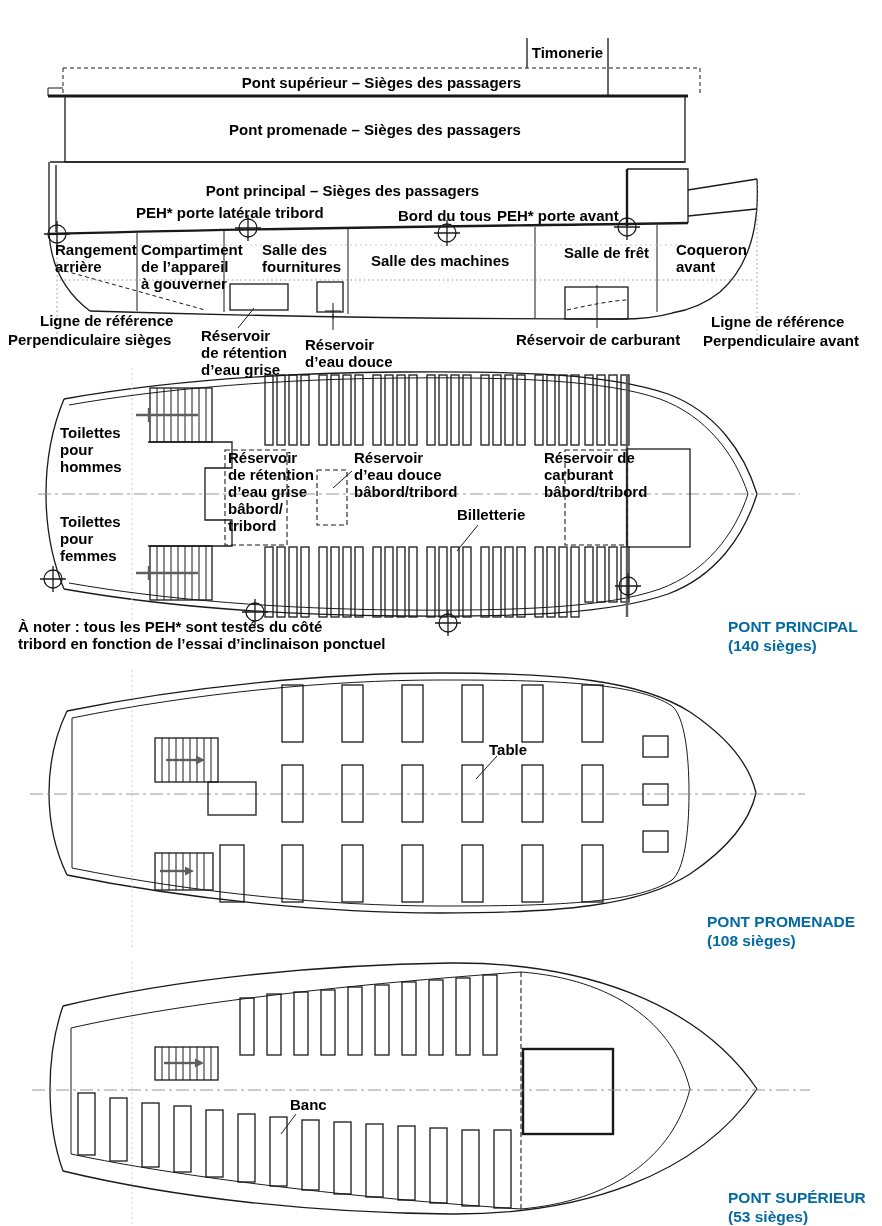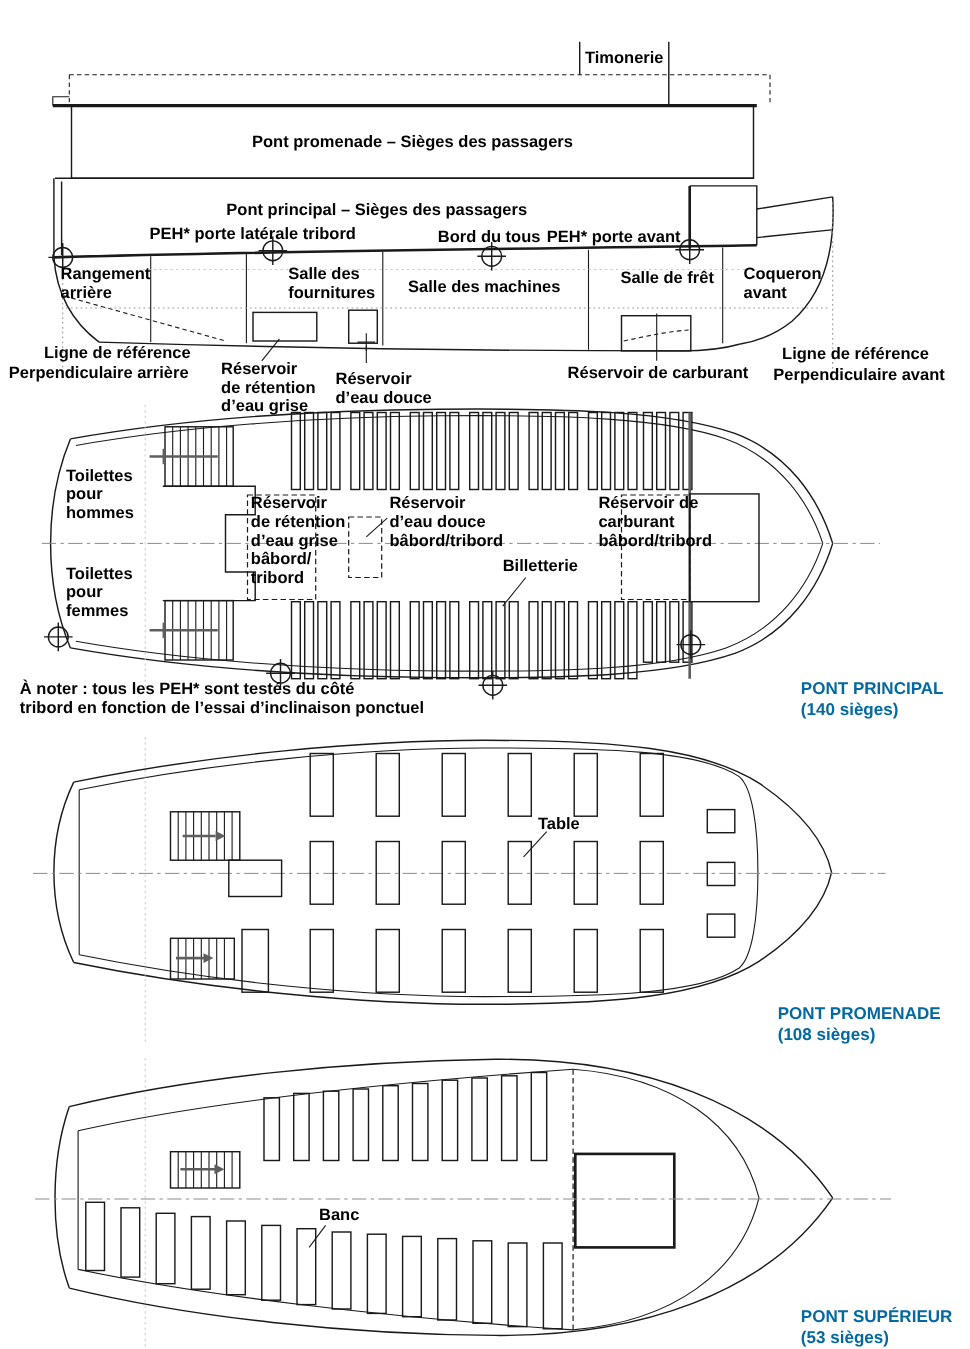--- a/index.html
+++ b/index.html
@@ -214,35 +214,39 @@
         <rect x="366" y="1102" width="17" height="73"></rect>
         <rect x="398" y="1104" width="17" height="74"></rect>
         <rect x="430" y="1106" width="17" height="75"></rect>
         <rect x="462" y="1108" width="17" height="76"></rect>
         <rect x="494" y="1108" width="17" height="78"></rect>
     <path class="thin" d="M296,1092 L281,1112"></path>
   </g>
 </svg>
 
 <div class="lbl ctr" style="left:527px;top:22px;width:81px">Timonerie</div>
+<div class="lbl ctr" style="left:63px;top:52px;width:637px">Pont supérieur – Sièges des passagers</div>
 <div class="lbl ctr" style="left:65px;top:160px;width:555px">Pont principal – Sièges des passagers</div>
 <div class="lbl ctr" style="left:65px;top:99px;width:620px">Pont promenade – Sièges des passagers</div>
 <div class="lbl" style="left:136px;top:182px">PEH* porte latérale tribord</div>
 <div class="lbl" style="left:398px;top:185px">Bord du tous</div>
 <div class="lbl" style="left:497px;top:185px">PEH* porte avant</div>
 <div class="lbl" style="left:55px;top:219px">Rangement
 arrière</div>
+<div class="lbl" style="left:141px;top:219px">Compartiment
+de l’appareil
+à gouverner</div>
 <div class="lbl" style="left:262px;top:219px">Salle des
 fournitures</div>
 <div class="lbl" style="left:371px;top:230px">Salle des machines</div>
 <div class="lbl" style="left:564px;top:222px">Salle de frêt</div>
 <div class="lbl" style="left:676px;top:219px">Coqueron
 avant</div>
 <div class="lbl" style="left:40px;top:290px">Ligne de référence</div>
-<div class="lbl" style="left:8px;top:309px">Perpendiculaire arrière</div>
+<div class="lbl" style="left:8px;top:309px">Perpendiculaire sièges</div>
 <div class="lbl" style="left:201px;top:305px">Réservoir
 de rétention
 d’eau grise</div>
 <div class="lbl" style="left:305px;top:314px">Réservoir
 d’eau douce</div>
 <div class="lbl" style="left:516px;top:309px">Réservoir de carburant</div>
 <div class="lbl" style="left:711px;top:291px">Ligne de référence</div>
 <div class="lbl" style="left:703px;top:310px">Perpendiculaire avant</div>
 
 <div class="lbl" style="left:60px;top:402px">Toilettes

